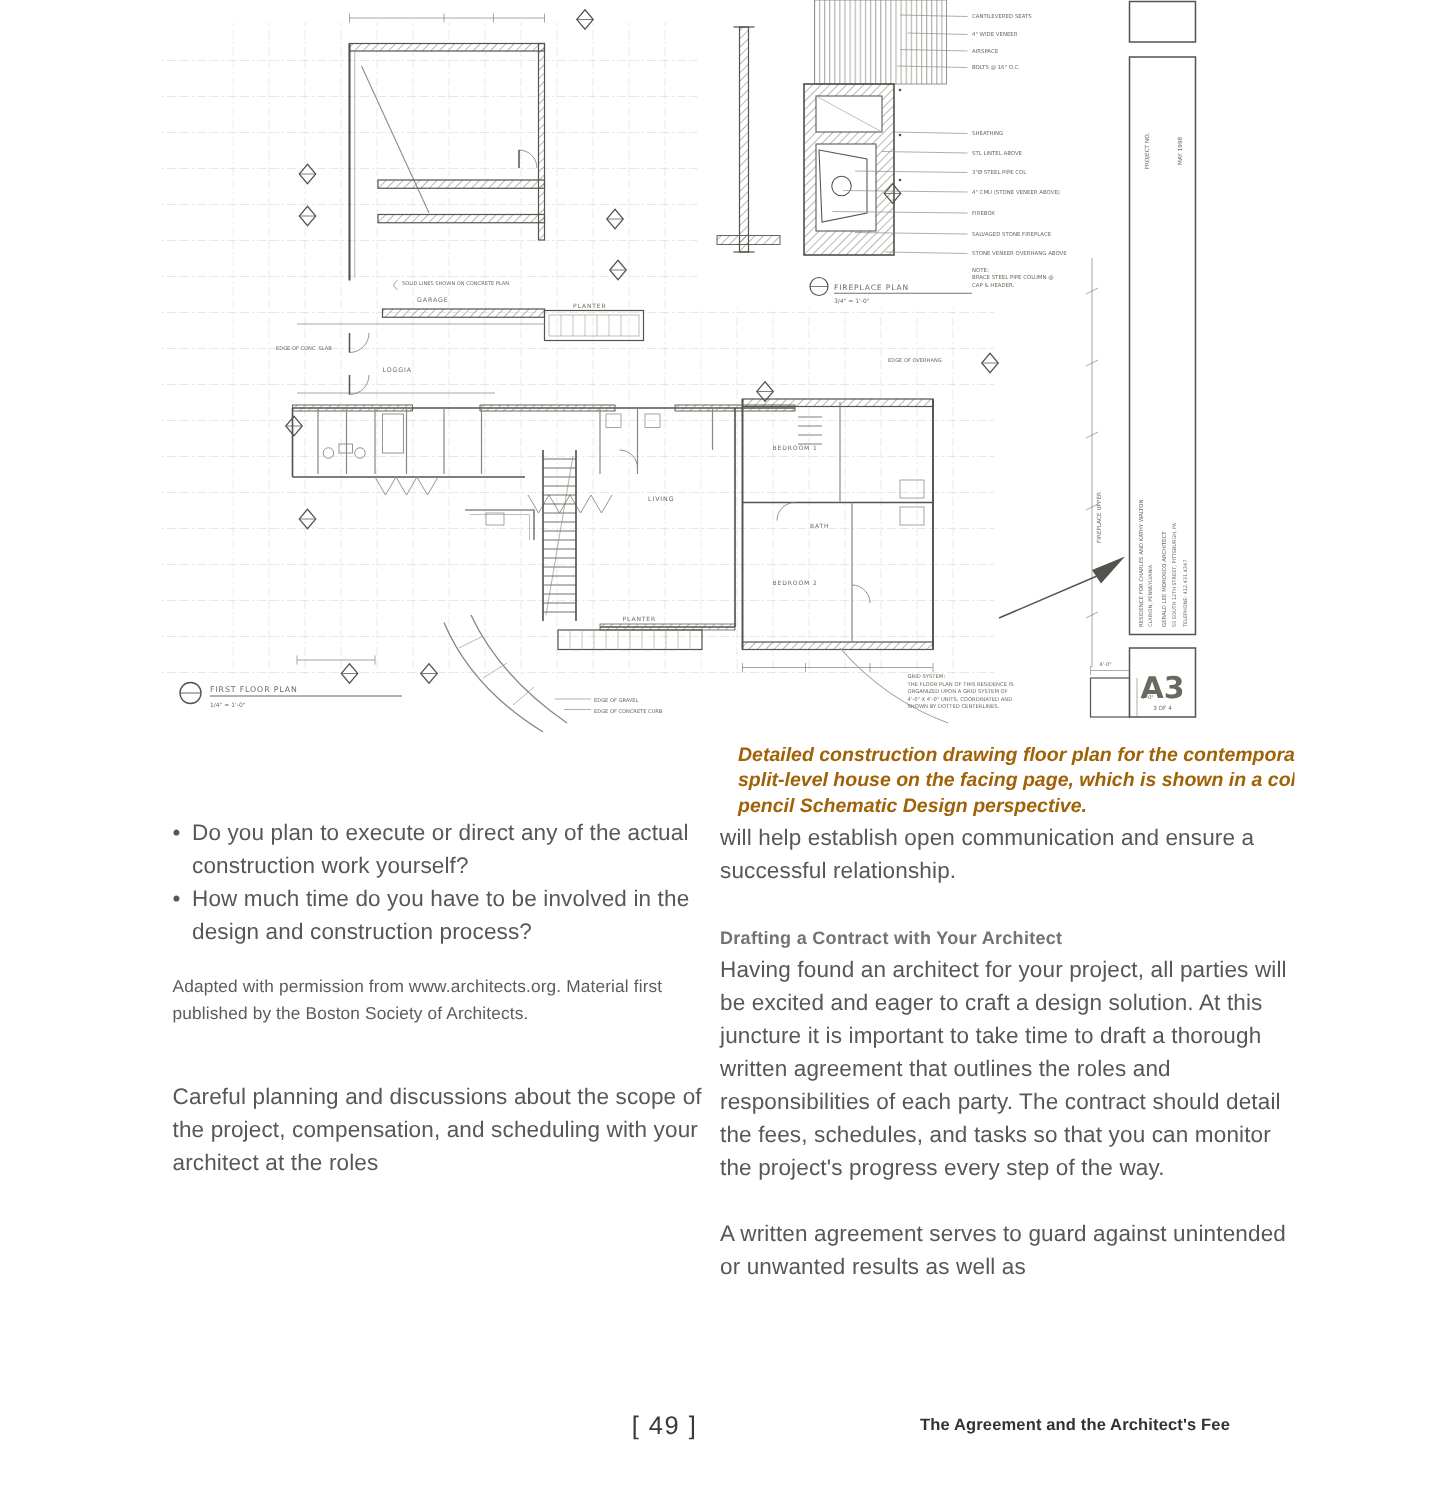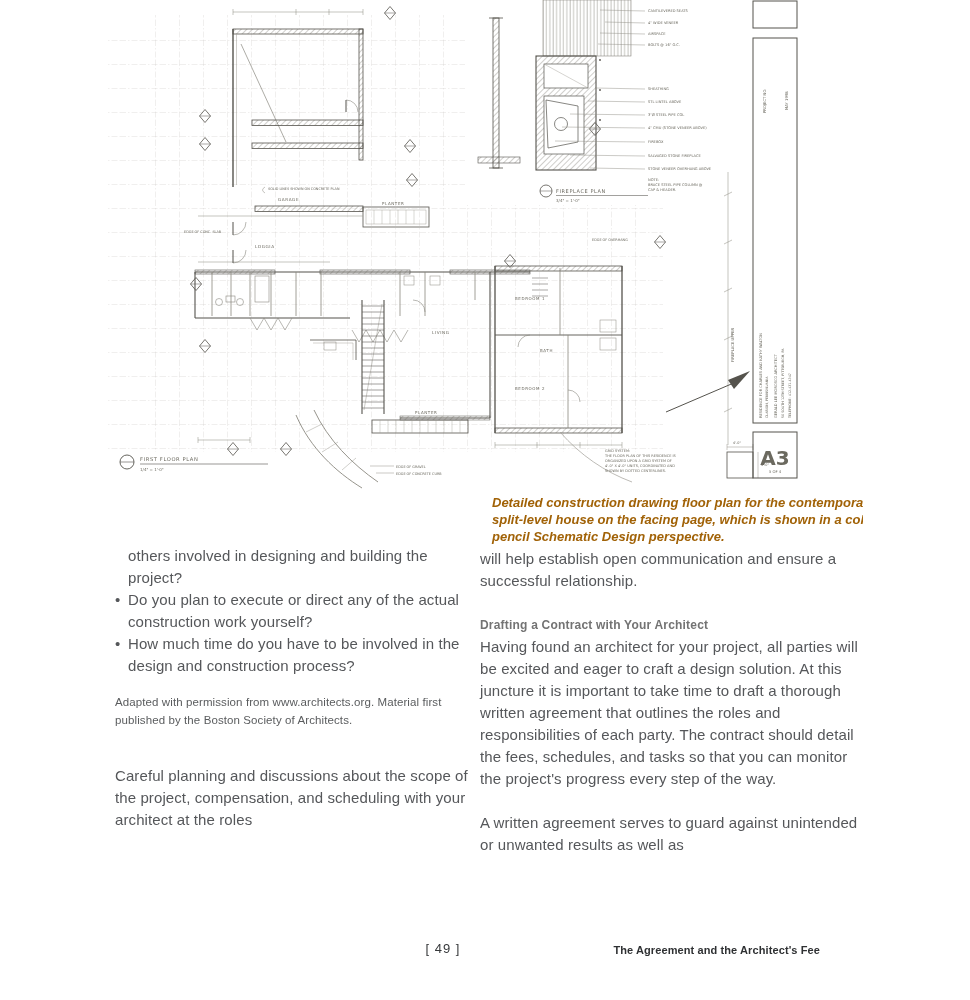--- a/index.html
+++ b/index.html
@@ -22,21 +22,21 @@
   ul.blt li{position:relative;padding-left:13px;}
   ul.blt li::before{content:"\2022";position:absolute;left:0;top:0;}
   .attrib{margin-top:16px !important;font-size:11.5px;line-height:18px;color:#5a5c5e;}
   .para2{margin-top:36px !important;}
   .headline{margin:22px 0 0 0;font-size:12px;line-height:22px;font-weight:bold;
             color:#737373;letter-spacing:.2px;}
   .rp2{margin-top:0 !important;}
   .rp3{margin-top:22px !important;}
   
   .pgnum{position:absolute;left:398px;top:941px;width:90px;text-align:center;
-         font-size:13px;color:#37393b;letter-spacing:1px;}
+         font-size:17px;color:#37393b;letter-spacing:1px;}
   .runfoot{position:absolute;left:600px;top:944px;width:220px;text-align:right;
            font-size:11px;font-weight:bold;color:#2f3133;letter-spacing:.1px;}
 </style>
 </head>
 <body>
 
 <div class="page">
 
   <div class="drawing">
   <svg width="700" height="490" viewBox="0 0 700 490">
@@ -350,21 +350,20 @@
       <rect x="653" y="432" width="44" height="46" fill="none" stroke="#55534d" stroke-width="1"></rect>
       <text x="675" y="465" font-size="20" text-anchor="middle" fill="#5a584f" font-weight="bold">A3</text>
       <text x="675" y="473" font-size="3.8" text-anchor="middle">3 OF 4</text>
     </g>
   </svg>
   </div>
 
   <div class="caption">Detailed construction drawing floor plan for the contemporary split-level house on the facing page, which is shown in a color pencil Schematic Design perspective.</div>
 
   <div class="col col-left">
-    <p class="intro">others involved in designing and building the project?</p>
     <ul class="blt">
       <li>Do you plan to execute or direct any of the actual construction work yourself?</li>
       <li>How much time do you have to be involved in the design and construction process?</li>
     </ul>
     <p class="attrib">Adapted with permission from www.architects.org. Material first published by the Boston Society of Architects.</p>
     <p class="para2">Careful planning and discussions about the scope of the project, compensation, and scheduling with your architect at the roles</p>
   </div>
 
   <div class="col col-right">
     <p>will help establish open communication and ensure a successful relationship.</p>

